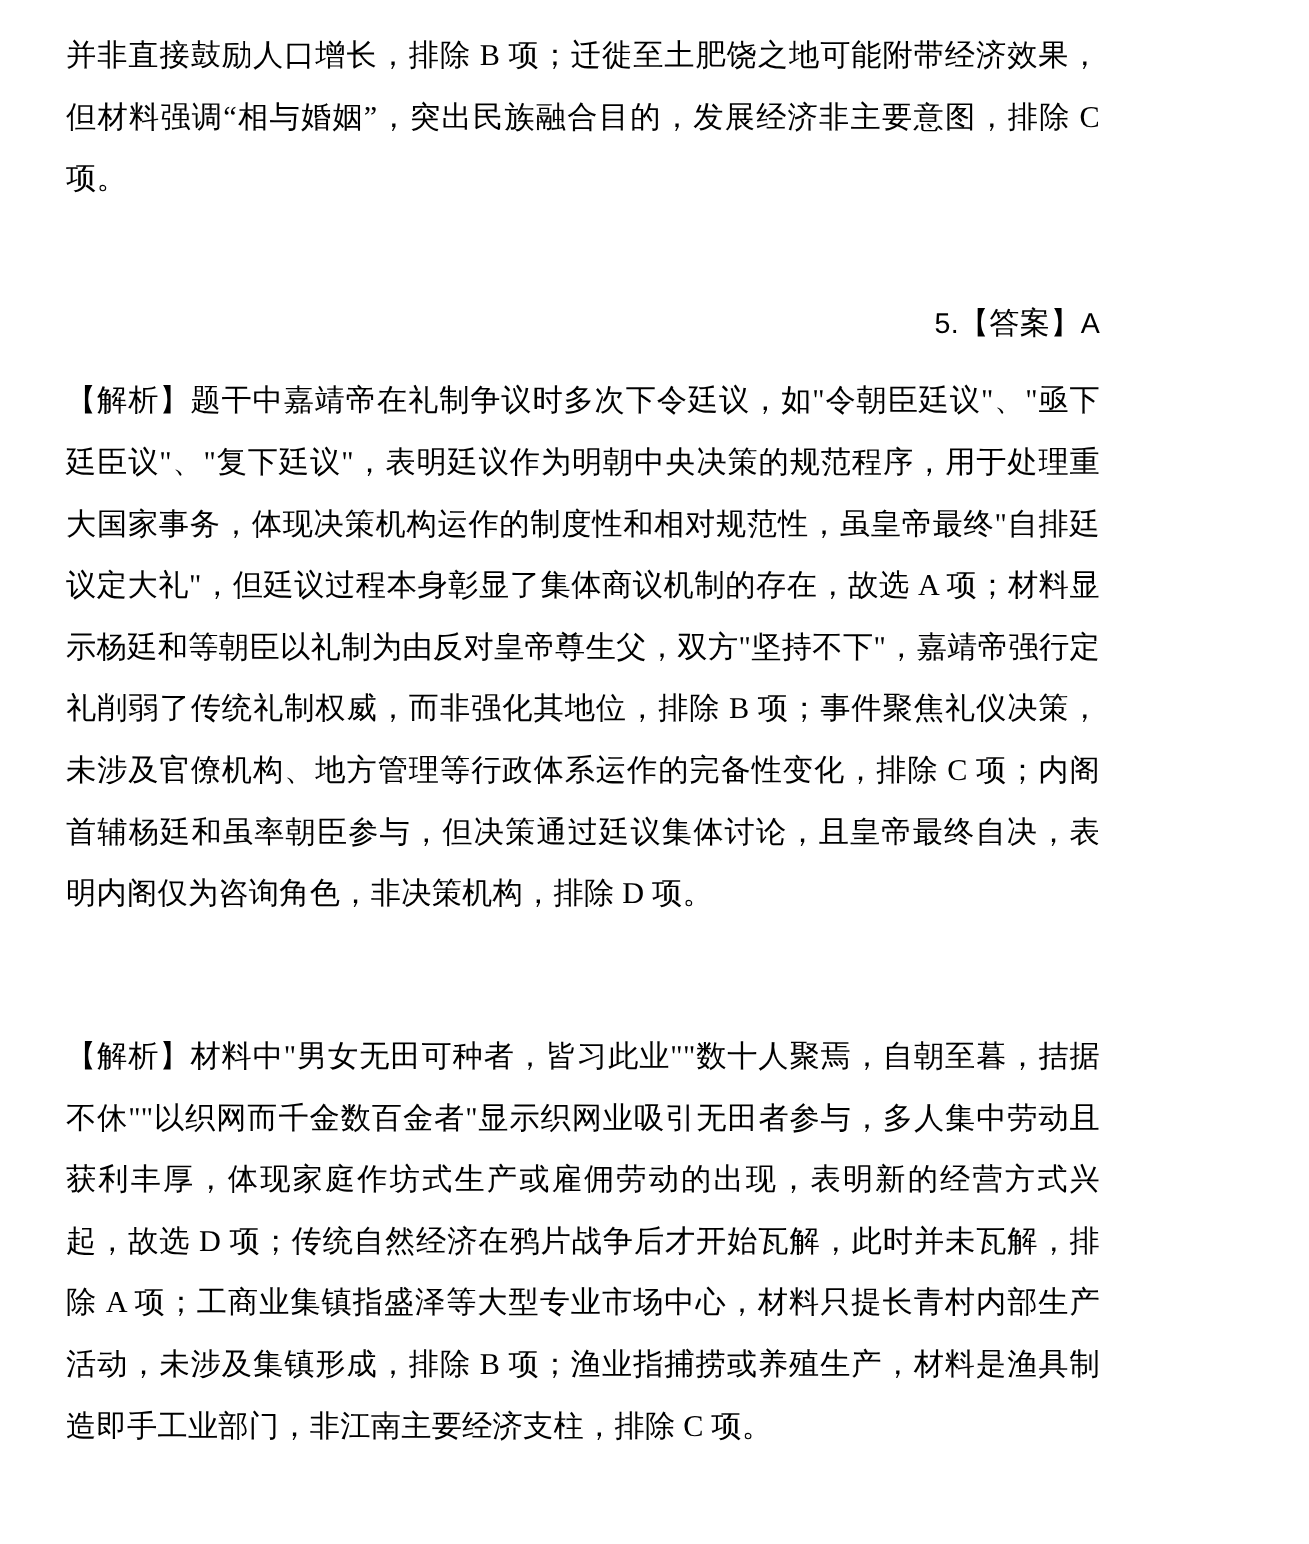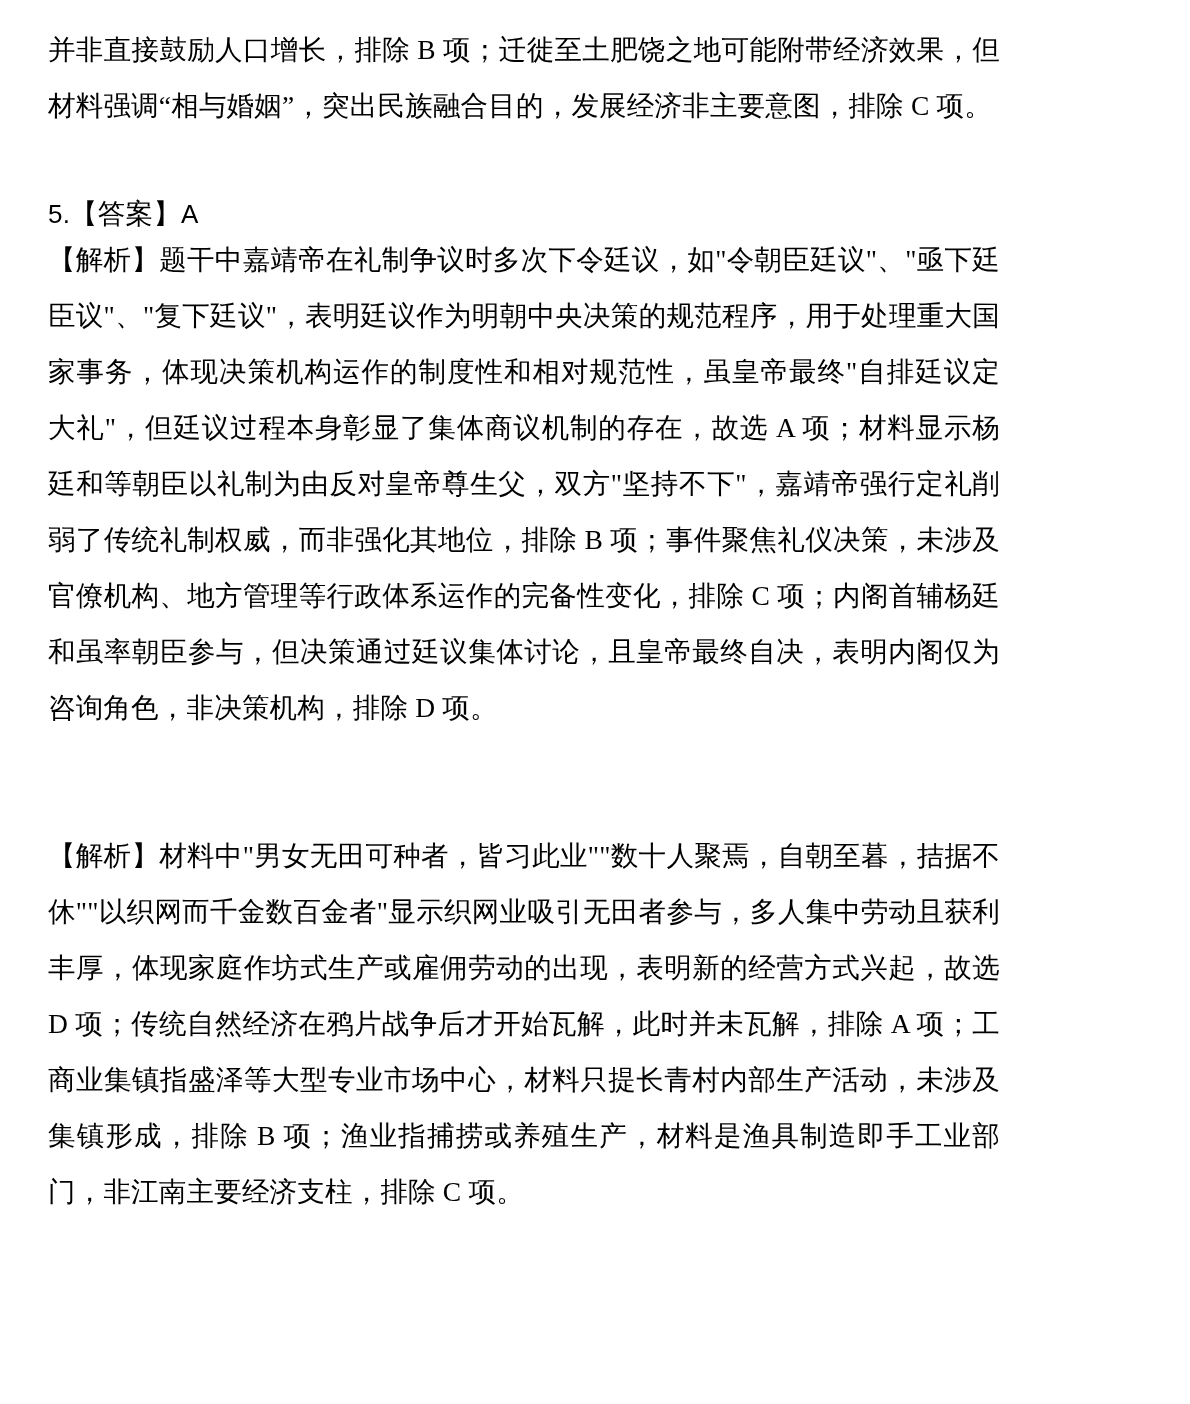--- a/index.html
+++ b/index.html
@@ -12,41 +12,42 @@
     width: 1190px;
     height: 1404px;
     font-family: "Liberation Serif", "DejaVu Serif", serif;
     color: #000000;
     overflow: hidden;
   }
   .page {
     width: 1096px;
     height: 1404px;
     box-sizing: border-box;
-    padding: 22px 96px 0 48px;
+    padding: 22px 96px 0 60px;
     position: relative;
   }
   .para {
     font-size: 27.5px;
     line-height: 56px;
     text-align: justify;
     text-justify: inter-ideograph;
     letter-spacing: 0.2px;
     margin: 0;
   }
   .para.cont {
     text-indent: 0;
   }
   .block-gap-a { height: 64px; }
   .block-gap-b { height: 92px; }
   .heading {
     font-size: 27.5px;
-    line-height: 32px;
+    line-height: 80px;
     margin: 0 0 2px 0;
     letter-spacing: 0.2px;
+    text-align: right;
   }
   .heading .num {
     font-family: "Liberation Sans", sans-serif;
     font-size: 26px;
   }
   .heading .letter {
     font-family: "Liberation Sans", sans-serif;
     font-size: 26px;
   }
   .label {

